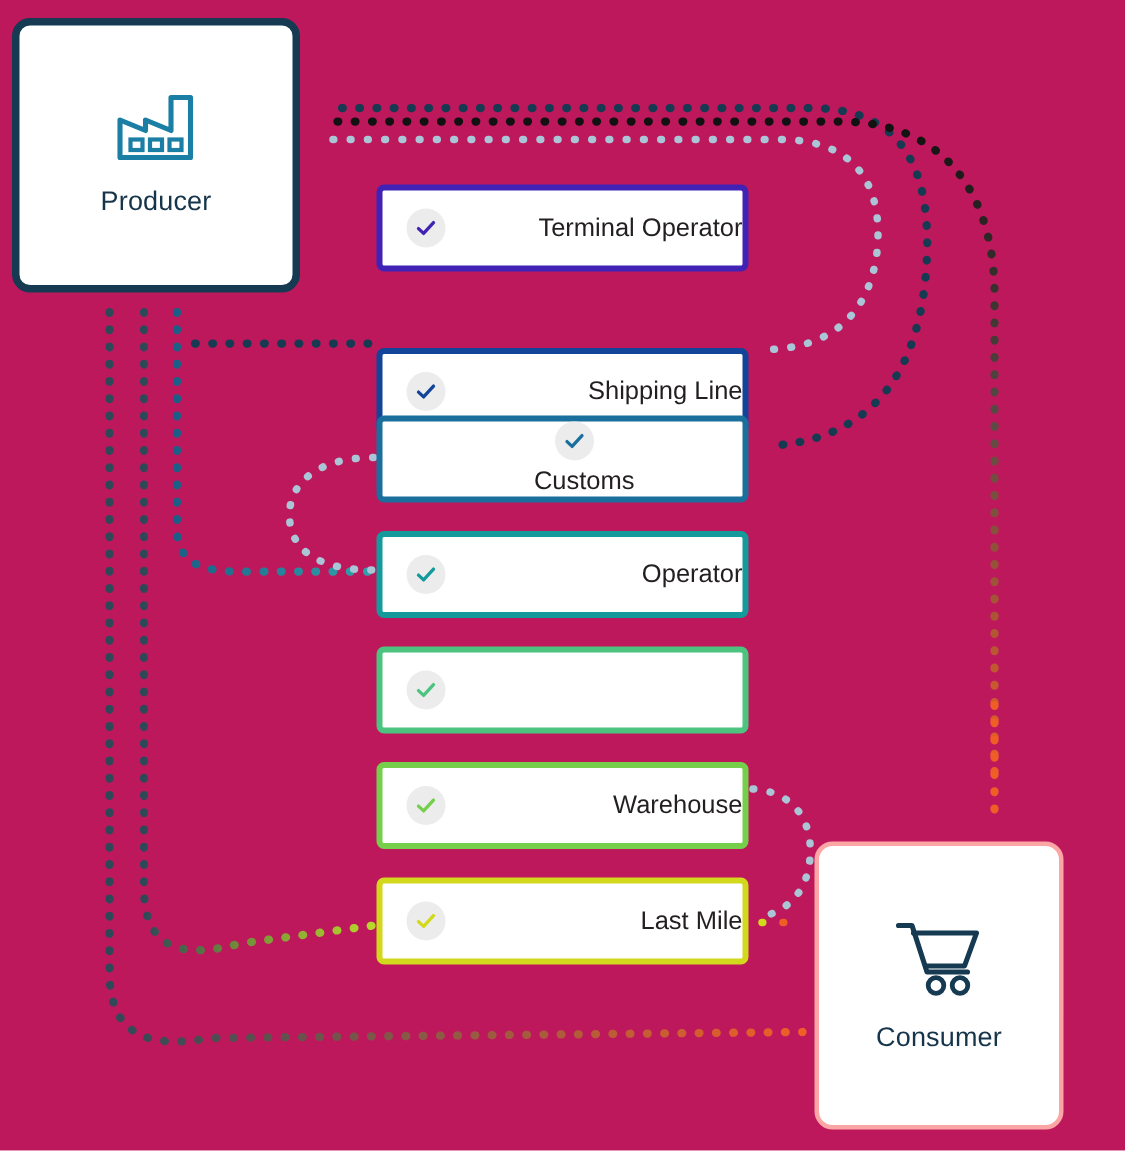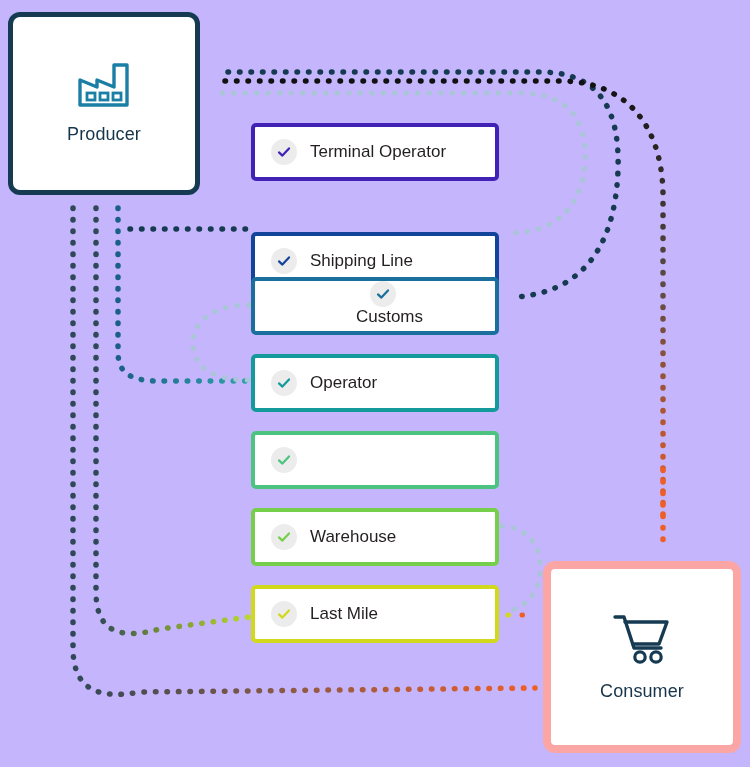--- a/index.html
+++ b/index.html
@@ -9,21 +9,21 @@
     padding: 0;
     background: #ffffff;
   }
   body {
     font-family: "Liberation Sans", sans-serif;
   }
   #stage {
     position: relative;
     width: 750px;
     height: 767px;
-    background: #c4b5fd;
+    background: #be185d;
     overflow: hidden;
   }
   #connectors {
     position: absolute;
     left: 0;
     top: 0;
     width: 750px;
     height: 767px;
     pointer-events: none;
   }
@@ -51,37 +51,38 @@
   #producer-box {
     left: 8px;
     top: 12px;
     width: 192px;
     height: 183px;
     border: 5px solid #163a51;
   }
   #consumer-box {
     left: 543px;
     top: 561px;
-    width: 198px;
+    width: 166px;
     height: 192px;
-    border: 8px solid #fca5a5;
+    border: 3px solid #fca5a5;
   }
 
   
   .card {
     position: absolute;
     left: 251px;
     width: 248px;
     height: 58px;
     background: #ffffff;
     border: 4px solid #999;
     border-radius: 5px;
     display: flex;
     align-items: center;
     padding-left: 16px;
+    justify-content: space-between;
   }
   .card .badge {
     width: 26px;
     height: 26px;
     border-radius: 50%;
     background: #ececed;
     display: flex;
     align-items: center;
     justify-content: center;
     flex: 0 0 auto;

